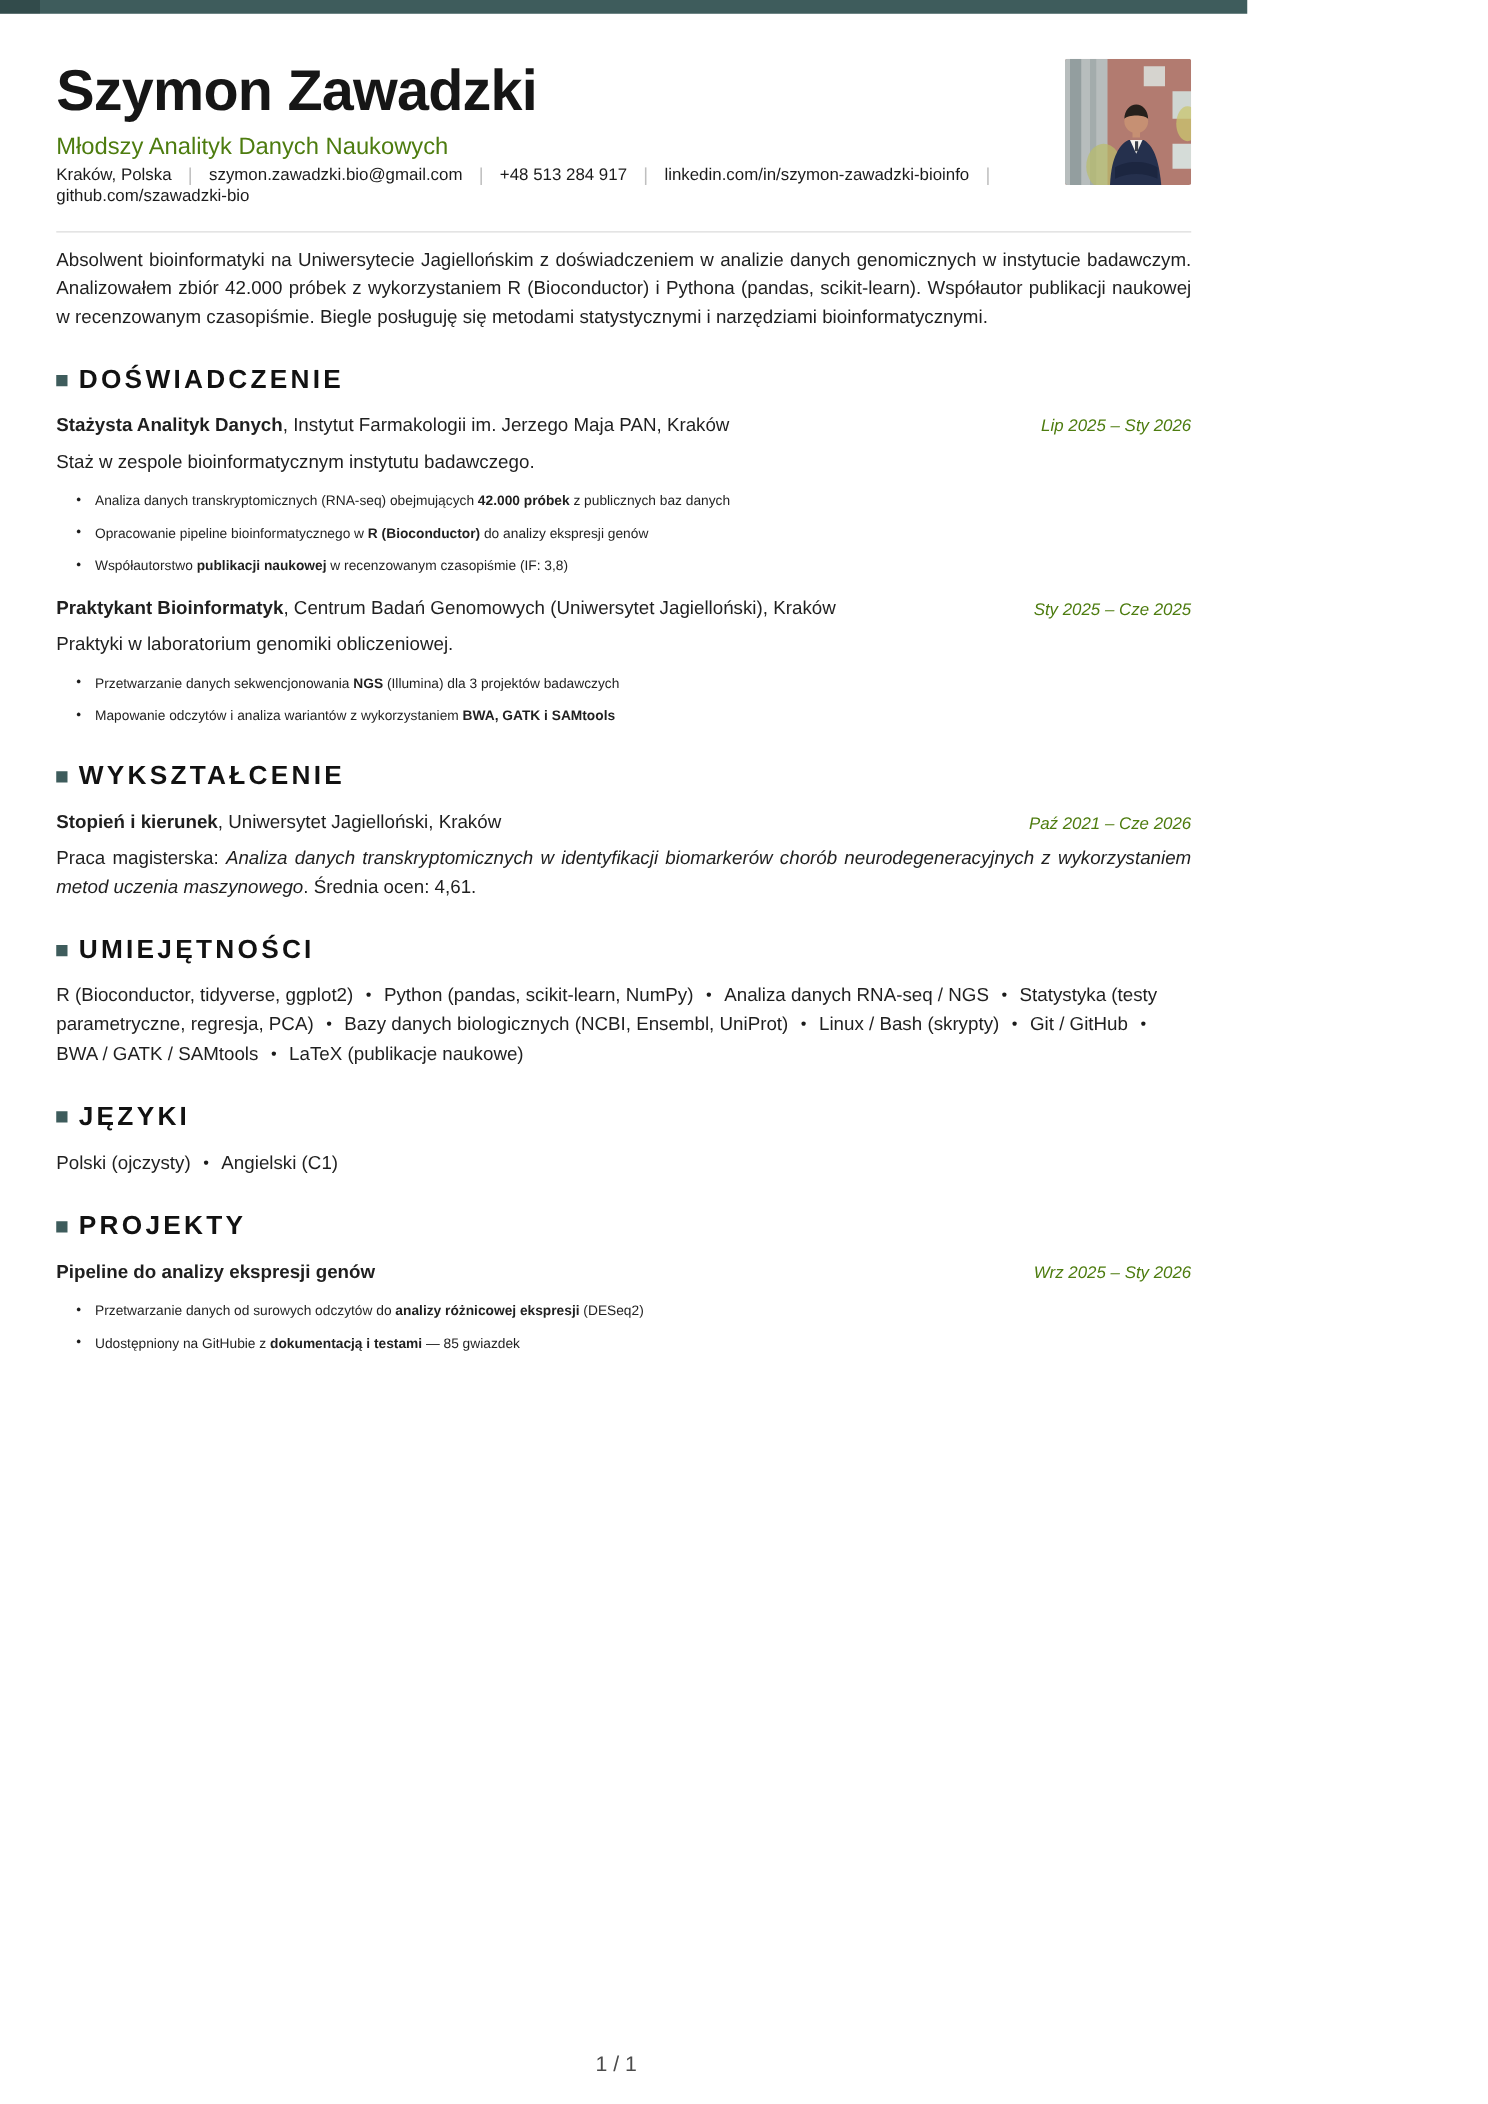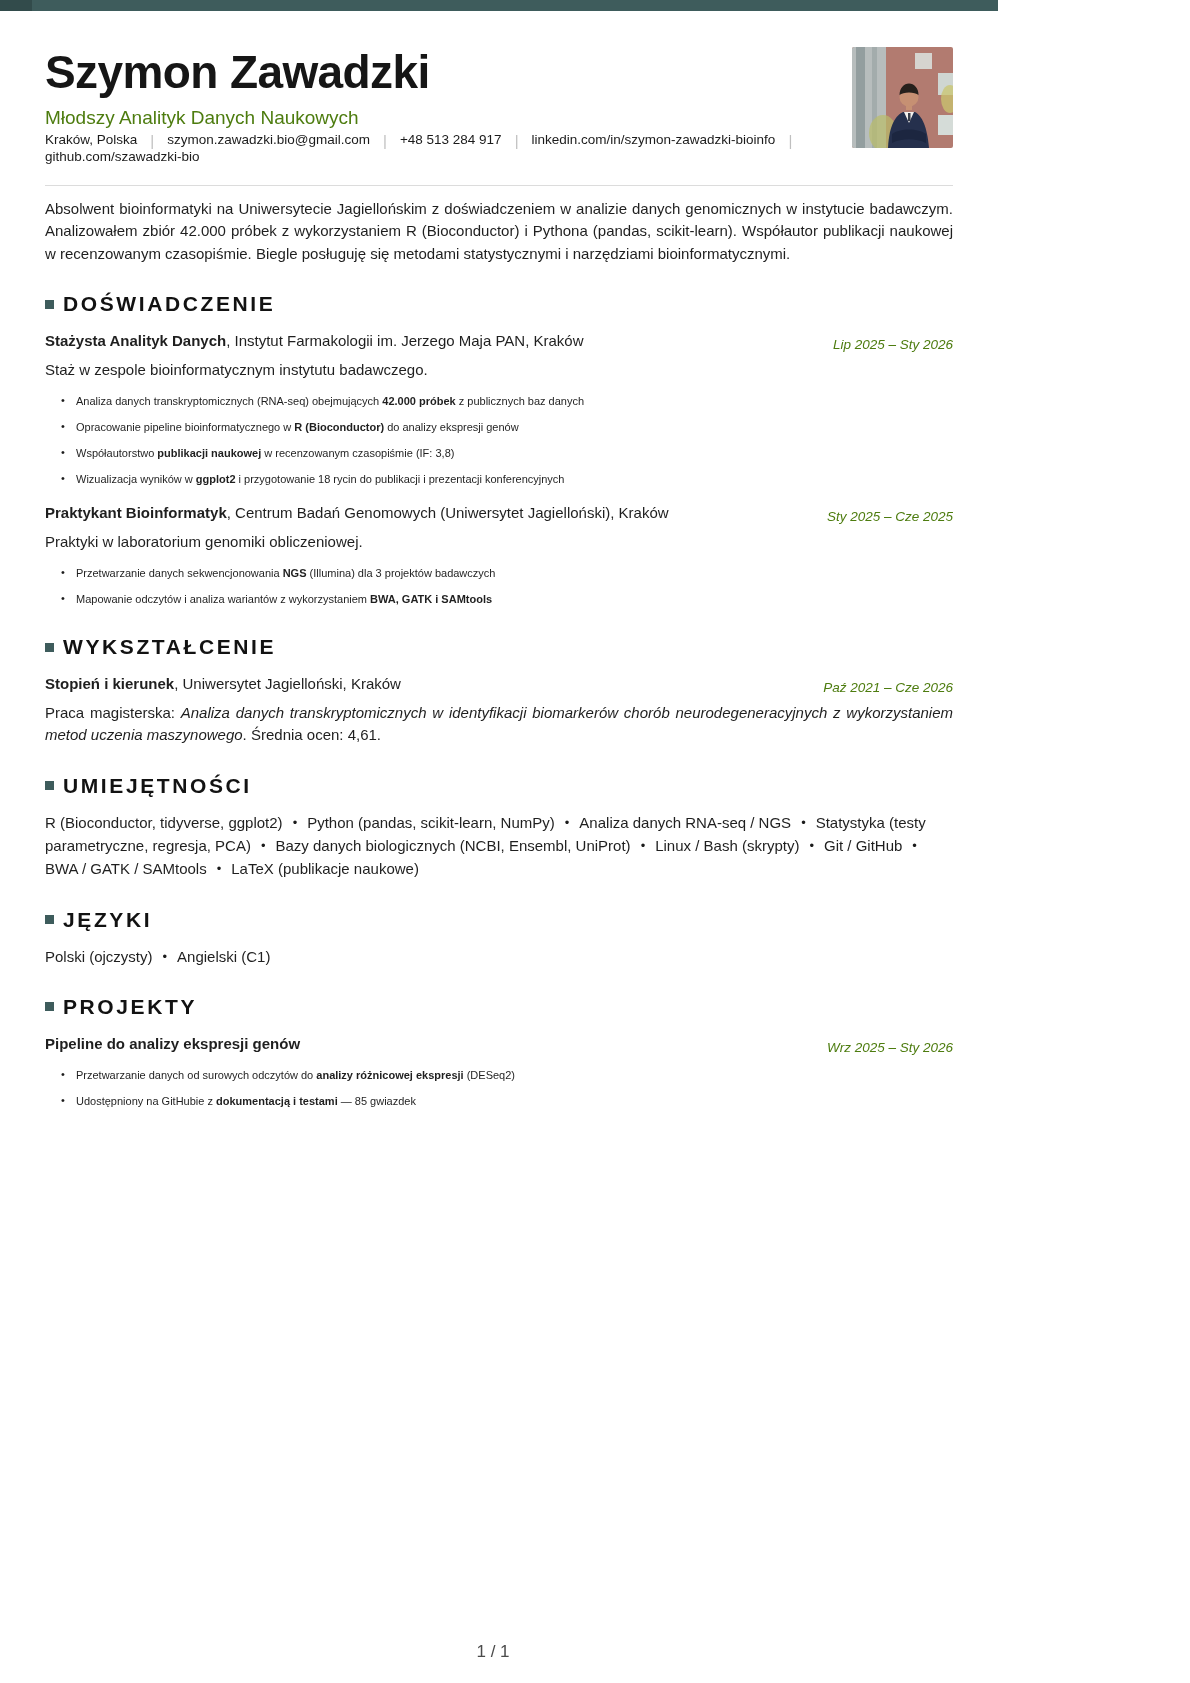--- a/index.html
+++ b/index.html
@@ -19,21 +19,21 @@
   .csep{color:#bfbfbf;margin:0 13px;font-size:15px;}
   .photo{width:101px;height:101px;margin-top:36px;flex:none;border-radius:2px;overflow:hidden;}
   .photo svg{display:block;width:100%;height:100%;}
   .divider{border:none;border-top:1px solid #dcdcdc;margin:21px 0 0;}
   .summary{font-size:15px;line-height:1.5;text-align:justify;margin:12px 0 0;hyphens:auto;}
   .section{margin-top:27px;}
   .sec-header{display:flex;align-items:center;gap:9px;}
   .sq{width:9px;height:9px;background:var(--accent);flex:none;}
   .sec-title{font-size:21px;font-weight:700;letter-spacing:2.6px;color:#121212;}
   .entry{margin-top:14px;}
-  .entry-head{display:flex;justify-content:space-between;align-items:flex-end;gap:36px;}
+  .entry-head{display:flex;justify-content:space-between;align-items:center;gap:36px;}
   .entry-title{font-size:15px;line-height:1.45;}
   .entry-dates{font-size:13.5px;font-style:italic;color:#4d7c0f;white-space:nowrap;}
   .entry-sub{font-size:15px;margin-top:7px;line-height:1.5;text-align:justify;}
   .b{font-weight:700;}
   .i{font-style:italic;}
   ul.bullets{margin:13px 0 0;padding:0 0 0 31px;list-style:none;}
   li.bullet{font-size:11px;line-height:1.45;margin-bottom:10px;position:relative;}
   li.bullet::before{content:"\2022";position:absolute;left:-15px;top:-1px;color:#1b1b1b;}
   .inline-list{font-size:15px;line-height:1.55;margin-top:13px;}
   .isep{display:inline-block;margin:0 10px;color:#1b1b1b;font-size:13px;vertical-align:1px;}
@@ -97,21 +97,20 @@
           <div class="entry">
             <div class="entry-head">
               <div class="entry-title"><span class="b">Stażysta Analityk Danych</span><span class="">, Instytut Farmakologii im. Jerzego Maja PAN, Kraków</span></div>
               <div class="entry-dates">Lip 2025 – Sty 2026</div>
             </div>
             <div class="entry-sub"><span class="">Staż w zespole bioinformatycznym instytutu badawczego.</span></div>
             <ul class="bullets">
               <li class="bullet"><span class="">Analiza danych transkryptomicznych (RNA-seq) obejmujących </span><span class="b">42.000 próbek</span><span class=""> z publicznych baz danych</span></li>
               <li class="bullet"><span class="">Opracowanie pipeline bioinformatycznego w </span><span class="b">R (Bioconductor)</span><span class=""> do analizy ekspresji genów</span></li>
               <li class="bullet"><span class="">Współautorstwo </span><span class="b">publikacji naukowej</span><span class=""> w recenzowanym czasopiśmie (IF: 3,8)</span></li>
-              <li class="bullet"><span class="">Wizualizacja wyników w </span><span class="b">ggplot2</span><span class=""> i przygotowanie 18 rycin do publikacji i prezentacji konferencyjnych</span></li>
             </ul>
           </div>
           <div class="entry">
             <div class="entry-head">
               <div class="entry-title"><span class="b">Praktykant Bioinformatyk</span><span class="">, Centrum Badań Genomowych (Uniwersytet Jagielloński), Kraków</span></div>
               <div class="entry-dates">Sty 2025 – Cze 2025</div>
             </div>
             <div class="entry-sub"><span class="">Praktyki w laboratorium genomiki obliczeniowej.</span></div>
             <ul class="bullets">
               <li class="bullet"><span class="">Przetwarzanie danych sekwencjonowania </span><span class="b">NGS</span><span class=""> (Illumina) dla 3 projektów badawczych</span></li>

